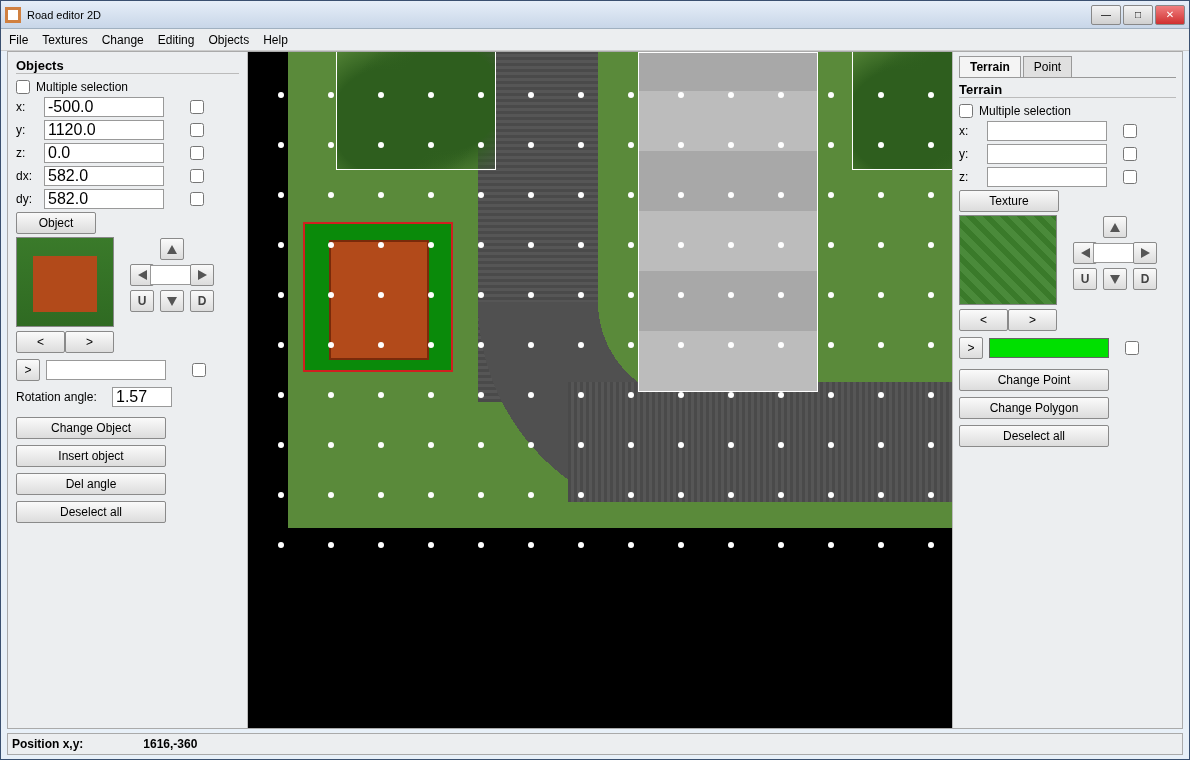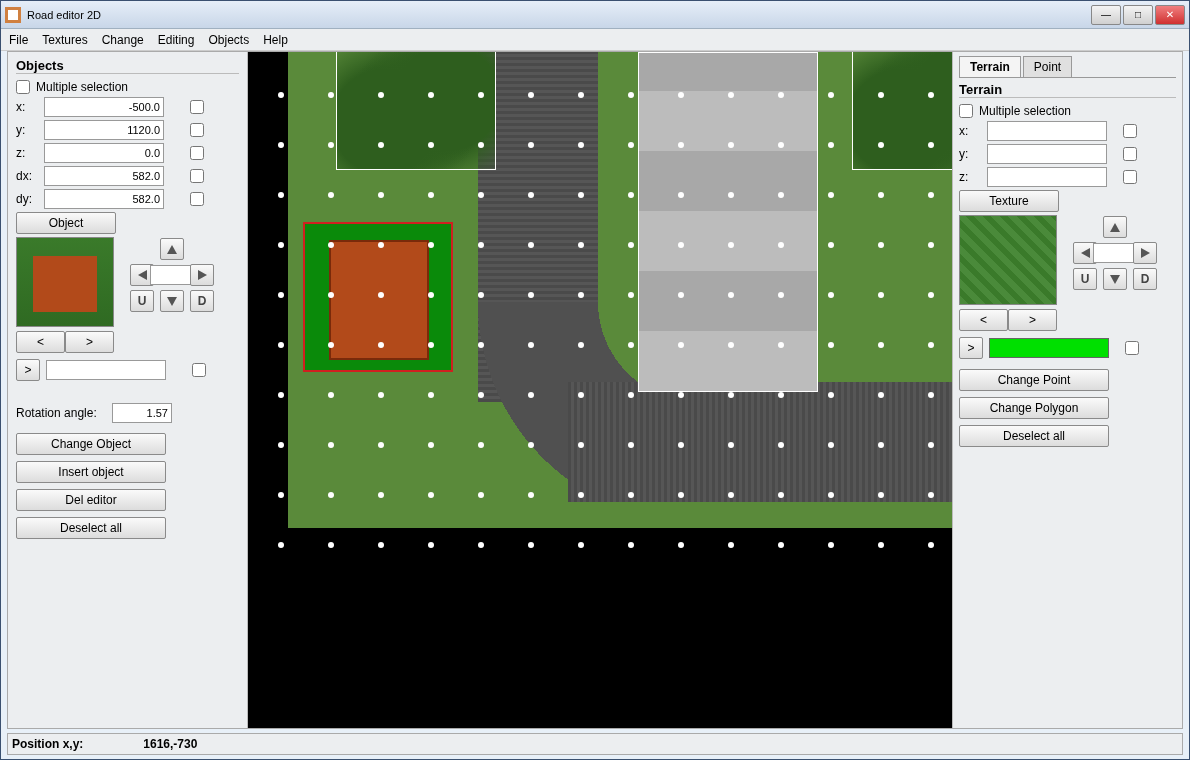--- a/index.html
+++ b/index.html
@@ -21,21 +21,21 @@
 
 .left-panel { width: 240px; background:#eceef0; border-right:1px solid #bbb; padding:4px 8px; }
 .canvas-area { flex:1; background:#000; position:relative; overflow:hidden; }
 .right-panel { width: 230px; background:#eceef0; border-left:1px solid #bbb; padding:4px 6px; }
 
 .panel-title { font-weight:bold; font-size:13px; margin:2px 0 6px; border-bottom:1px solid #bbb; }
 
 .row { display:flex; align-items:center; margin:3px 0; gap:6px; }
 .row label { width:22px; }
 .row.wide label { width:90px; }
-input[type=text] { border:1px solid #999; background:#fff; height:20px; padding:1px 3px; font-size:11px;text-align:right; }
+input[type=text] { border:1px solid #999; background:#fff; height:20px; padding:1px 3px; font-size:16px; }
 input.num { width:120px; }
 input.small { width:60px; }
 input.tiny { width: 44px; }
 input.full { width: 120px; }
 input[type=checkbox]{ width:14px; height:14px; }
 
 button.std { background:linear-gradient(to bottom,#fafafa,#dcdcdc); border:1px solid #8a8a8a; border-radius:2px; height:22px; padding:0 10px; font-size:12px; cursor:pointer; }
 button.wide { width: 150px; }
 button.sq { width:24px; height:22px; padding:0; display:flex; align-items:center; justify-content:center; }
 .arrow { display:inline-block; width:0; height:0; }
@@ -133,21 +133,21 @@
           <input class="num" type="text" value="582.0" style="">
           <input type="checkbox" style="margin-left: 20px;">
         </div>
       <div class="row">
           <label>dy:</label>
           <input class="num" type="text" value="582.0" style="">
           <input type="checkbox" style="margin-left: 20px;">
         </div>
 
       <div class="row">
-          <button class="std" style="width:100px">Object</button>
+          <button class="std" style="width:80px">Object</button>
         </div>
 
       <div class="row" style="align-items:flex-start; gap:14px;">
         <div>
           <div class="preview">
               <div class="house"></div>
             </div>
           <div class="lr" style="margin-top:4px;">
             <button class="std">&lt;</button>
             <button class="std">&gt;</button>
@@ -187,31 +187,31 @@
             </div>
         </div>
       </div>
 
       <div class="row" style="margin-top:6px;">
         <button class="std sq">&gt;</button>
         <input type="text" class="full" style="">
         <input type="checkbox" style="margin-left: 20px;">
       </div>
 
-      <div class="row wide" style="margin-top:22px;">
+      <div class="row wide" style="margin-top:6px;">
         <label>Rotation angle:</label>
         <input type="text" class="small" value="1.57" style="">
       </div>
 
       <div style="margin-top:10px;">
         <button class="std wide">Change Object</button>
         <div style="height:6px"></div>
         <button class="std wide">Insert object</button>
         <div style="height:6px"></div>
-        <button class="std wide">Del editor</button>
+        <button class="std wide">Del angle</button>
         <div style="height:6px"></div>
         <button class="std wide">Deselect all</button>
       </div>
     </div>
 
     <div class="canvas-area">
       <div class="scene">
         <div class="road-v"></div>
         <div class="road-c"></div>
         <div class="road-h"></div>
@@ -450,15 +450,15 @@
         <div style="height:6px"></div>
         <button class="std wide">Change Polygon</button>
         <div style="height:6px"></div>
         <button class="std wide">Deselect all</button>
       </div>
     </div>
   </div>
 
   <div class="statusbar">
     <span>Position x,y:</span>
-    <span>1616,-730</span>
+    <span>1616,-360</span>
   </div>
 </div>
 
 </body></html>

